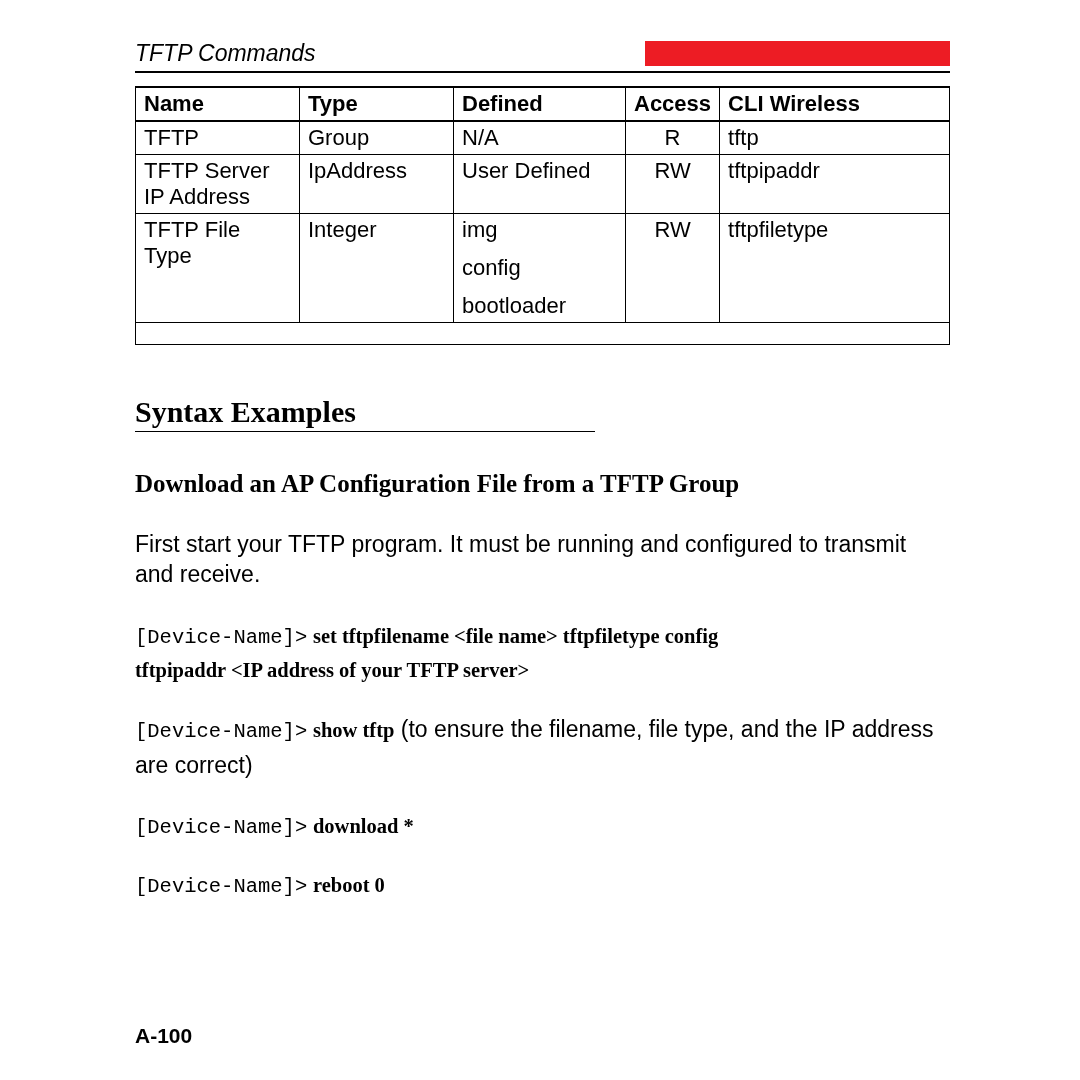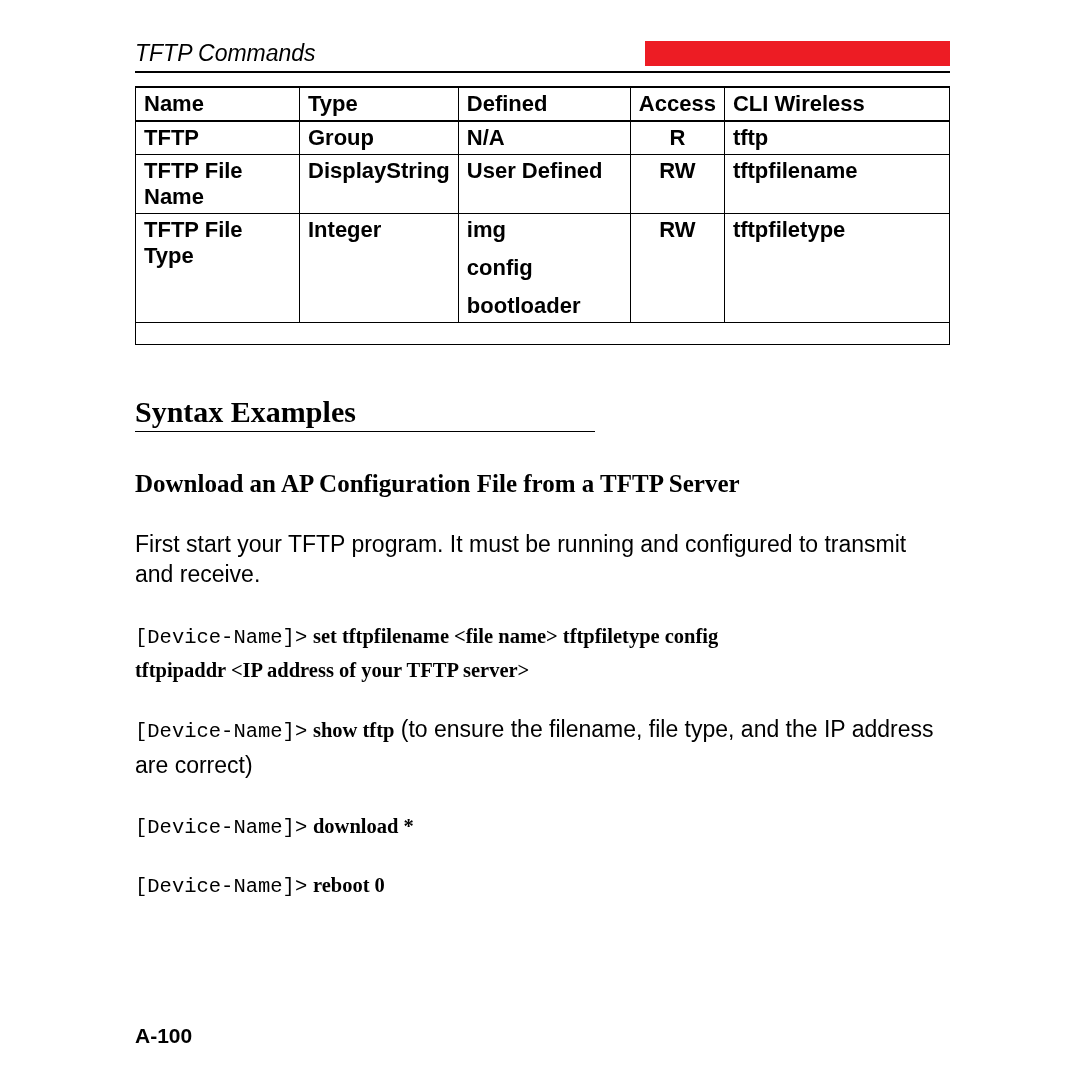--- a/index.html
+++ b/index.html
@@ -38,21 +38,21 @@
   table.param {
     width: 100%;
     border-collapse: collapse;
     font-size: 22px;
   }
   table.param th, table.param td {
     border: 1.5px solid #000;
     padding: 3px 8px;
     text-align: left;
     vertical-align: top;
-    font-weight: 700;
+    font-weight: 400;
   }
   table.param th {
     font-weight: 700;
     border-top: 2px solid #000;
     border-bottom: 2px solid #000;
   }
   table.param th:nth-child(4), table.param td:nth-child(4) { text-align: center; }
   table.param .spacer td {
     height: 22px;
     border-top: 1.5px solid #000;
@@ -131,25 +131,25 @@
     </thead>
     <tbody>
       <tr>
         <td>TFTP</td>
         <td>Group</td>
         <td>N/A</td>
         <td>R</td>
         <td>tftp</td>
       </tr>
       <tr>
-        <td>TFTP File Name</td>
-        <td>DisplayString</td>
+        <td>TFTP Server IP Address</td>
+        <td>IpAddress</td>
         <td>User Defined</td>
         <td>RW</td>
-        <td>tftpfilename</td>
+        <td>tftpipaddr</td>
       </tr>
       <tr>
         <td>TFTP File Type</td>
         <td>Integer</td>
         <td class="multi-val">
           <div>img</div>
           <div>config</div>
           <div>bootloader</div>
         </td>
         <td>RW</td>
@@ -157,21 +157,21 @@
       </tr>
       <tr class="spacer">
           <td colspan="5"></td>
         </tr>
     </tbody>
   </table>
 
   <h2 class="syntax-heading">Syntax Examples</h2>
   <hr class="syntax-rule">
 
-  <h3 class="sub-heading">Download an AP Configuration File from a TFTP Server</h3>
+  <h3 class="sub-heading">Download an AP Configuration File from a TFTP Group</h3>
 
   <p class="body-text">First start your TFTP program. It must be running and configured to transmit and receive.</p>
 
   <div class="cmd-block">
     <span class="prompt">[Device-Name]&gt;</span>
     <span class="mono-bold"> </span><span class="mono-bold">set tftpfilename &lt;file name&gt; tftpfiletype config</span><br>
     <span class="mono-bold">tftpipaddr &lt;IP address of your TFTP server&gt;</span>
   </div>
 
   <div class="cmd-block">

